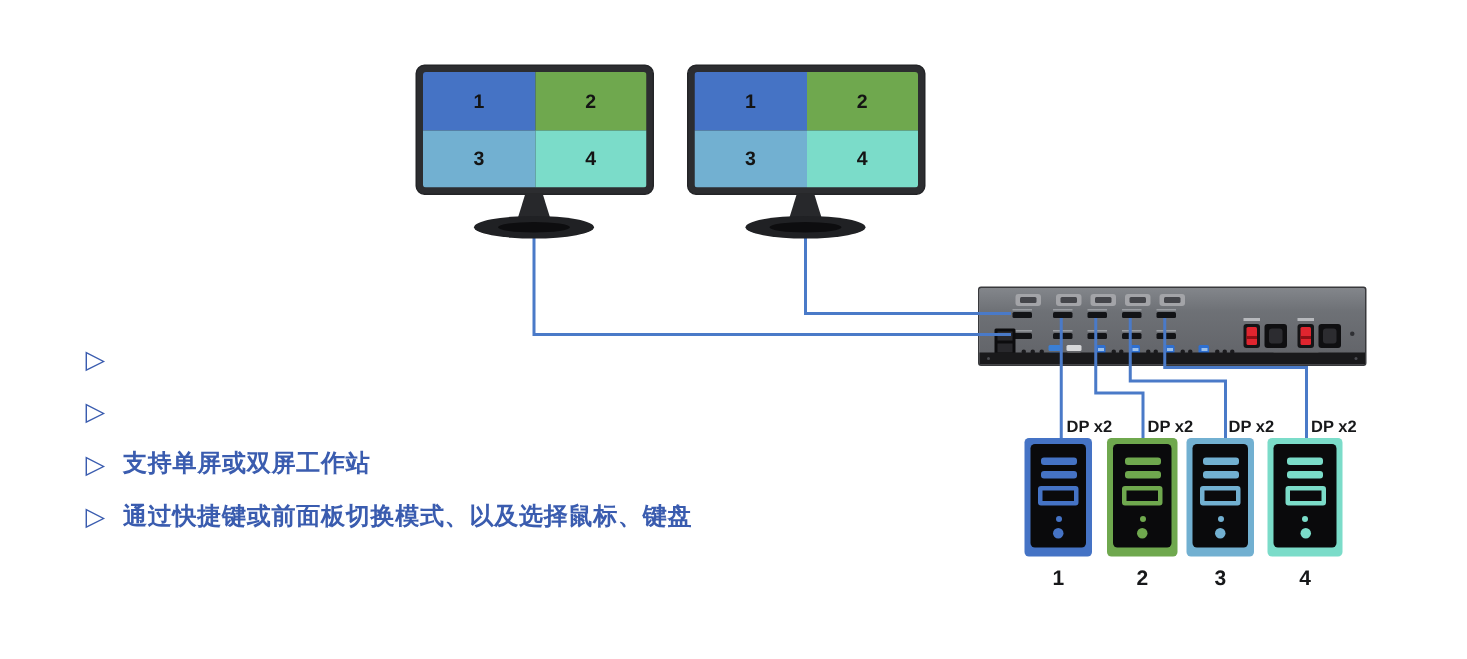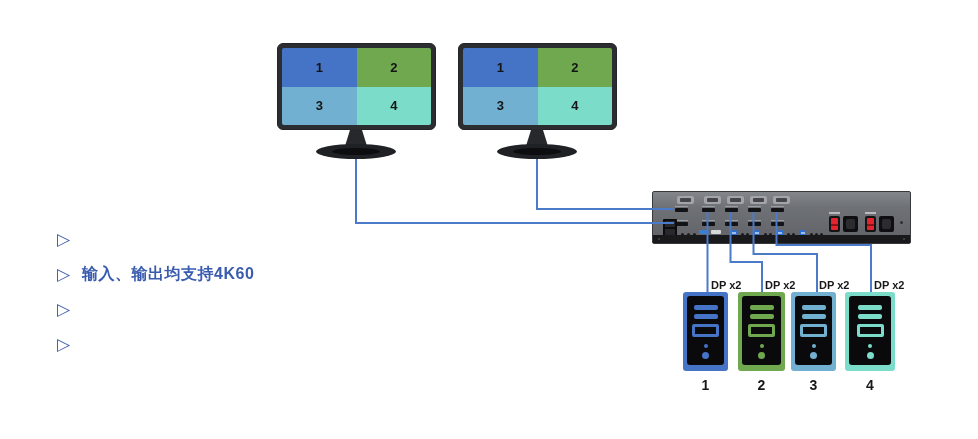--- a/index.html
+++ b/index.html
@@ -259,23 +259,24 @@
   <span class="tnum" style="left:738px;width:47px">2</span>
   <span class="tnum" style="left:791px;width:45px">3</span>
   <span class="tnum" style="left:845px;width:50px">4</span>
 
   <div class="features">
     <div class="frow">
       <span class="tri">▷</span>
     </div>
     <div class="frow">
       <span class="tri">▷</span>
-      <span class="ftext">输入、输出均支持4K60</span>
-    </div>
-    <div class="frow">
-      <span class="tri">▷</span>
-    </div>
-    <div class="frow">
-      <span class="tri">▷</span>
+    </div>
+    <div class="frow">
+      <span class="tri">▷</span>
+      <span class="ftext">支持单屏或双屏工作站</span>
+    </div>
+    <div class="frow">
+      <span class="tri">▷</span>
+      <span class="ftext">通过快捷键或前面板切换模式、以及选择鼠标、键盘</span>
     </div>
   </div>
 
 </div>
 
 </body></html>

